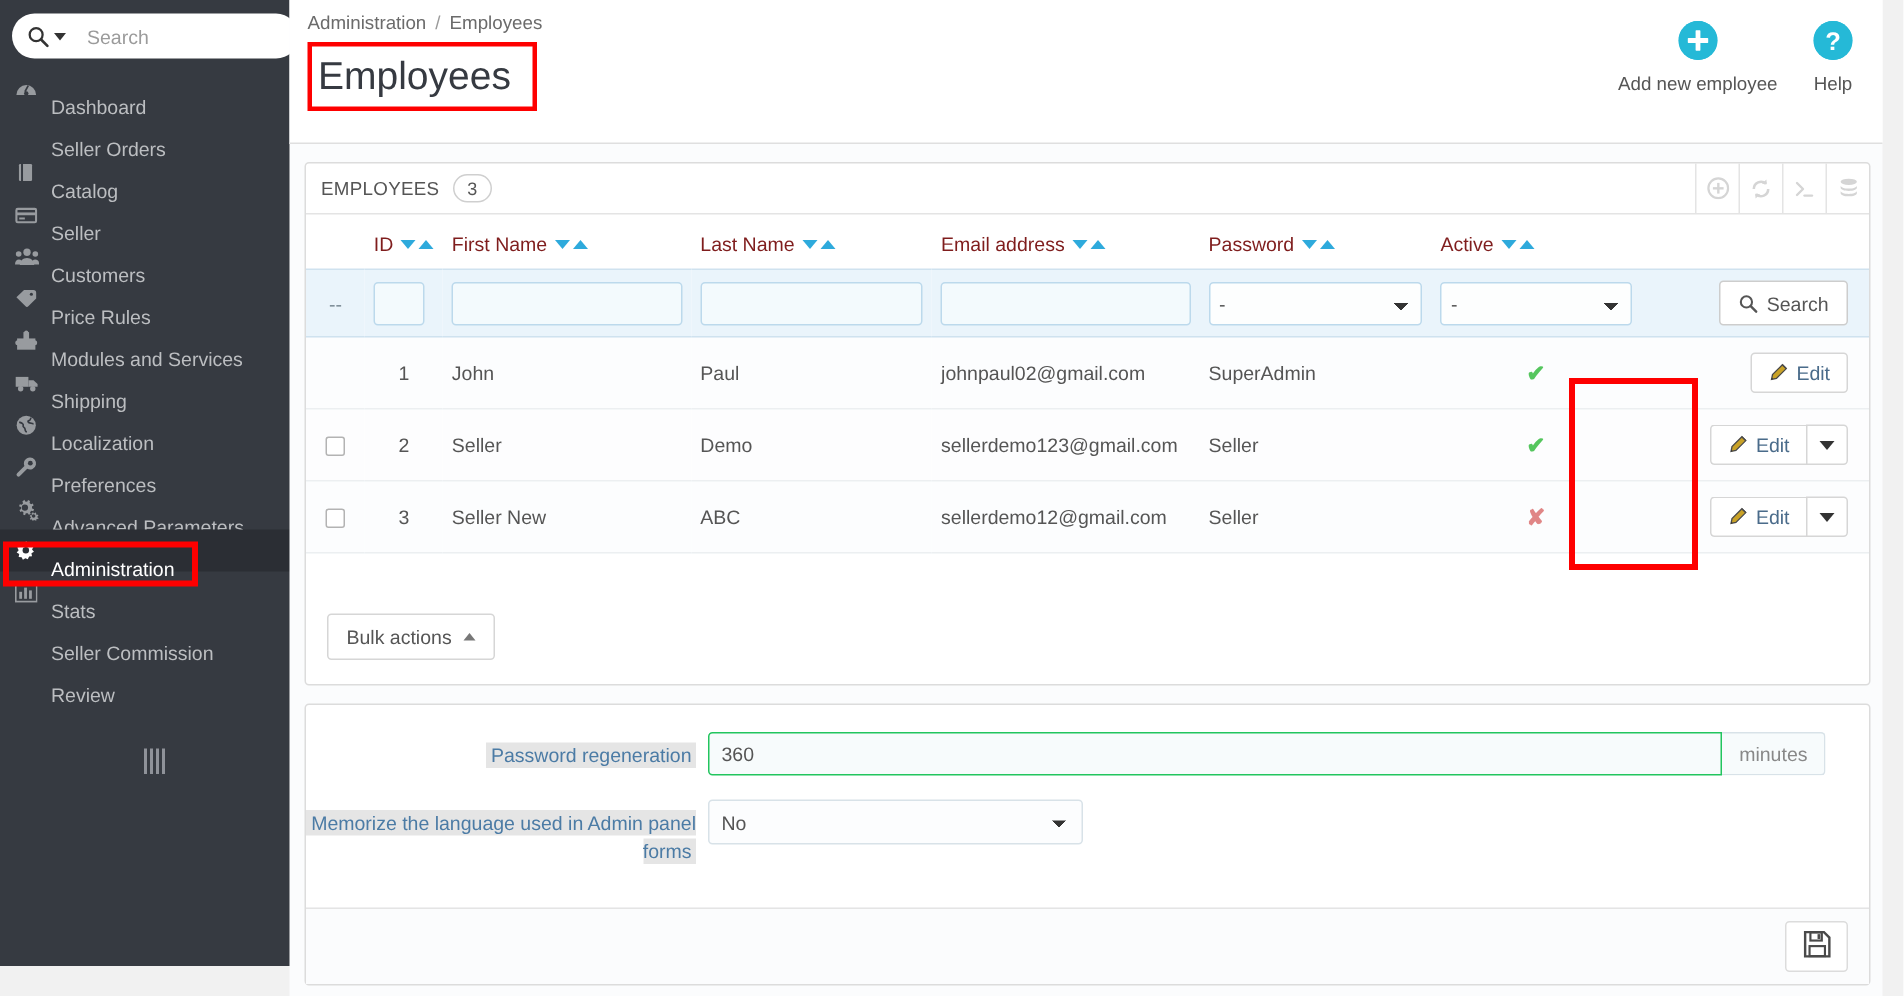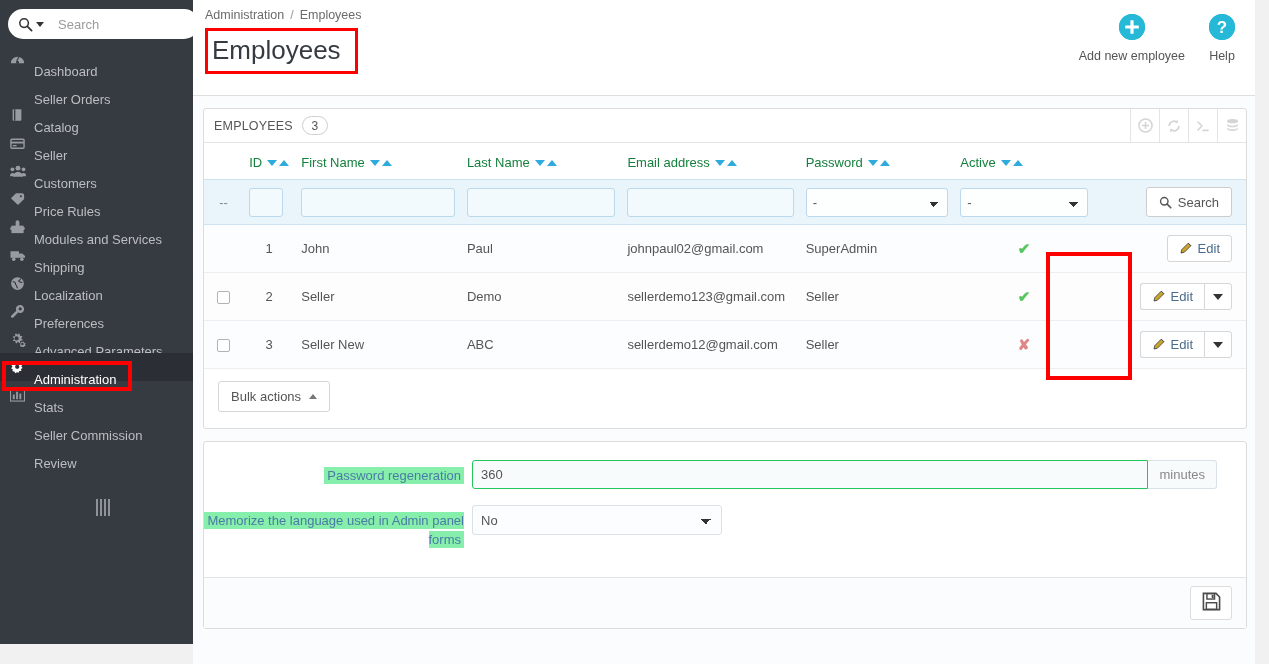--- a/index.html
+++ b/index.html
@@ -142,21 +142,21 @@
   .ph-tool {
     width: 29px; display:flex; align-items:center; justify-content:center;
     border-left: 1px solid #e4e4e4;
     color: #d5d5d5; cursor: pointer;
   }
   .ph-tool svg { display:block; }
 
   
   table.list { width: 100%; border-collapse: collapse; }
   table.list th {
-    font-weight: normal; font-size: 13px; color: #15803d;
+    font-weight: normal; font-size: 13px; color: #7f1d1d;
     text-align: left; padding: 12px 6px 9px 6px;
     vertical-align: bottom; white-space: nowrap;
   }
   .sorters { display:inline-flex; align-items:center; margin-left: 5px; gap: 2px; position: relative; top: -1px;}
   .tri-down {
     width: 0; height: 0;
     border-left: 5px solid transparent; border-right: 5px solid transparent;
     border-top: 6px solid #2eaadc;
   }
   .tri-up {
@@ -241,34 +241,35 @@
     border-bottom: 5px solid #777;
   }
 
   .bulk-wrap { padding: 12px 14px 16px 14px; }
   .bulk-btn {
     display:inline-flex; align-items:center; gap: 8px;
     height: 31px; padding: 0 12px;
     border: 1px solid #d6d6d6; border-radius: 3px;
     background: #fff; color: #555; font-size: 13px; cursor: pointer;
     font-family: "Liberation Sans", sans-serif;
+    margin-top: 28px;
   }
 
   
   .opt-head { display:flex; align-items:center; gap: 7px; }
   .opt-head .gears { color: #555; display:flex; align-items:center; }
   .opt-body { padding: 18px 0 12px 0; }
   .form-row { display: flex; align-items: flex-start; margin-bottom: 16px; }
   .form-label {
     width: 268px; flex-shrink: 0;
     text-align: right; padding: 6px 8px 0 0;
     font-size: 13px;
   }
   .form-label .lbl {
-    background: #86efac; color: #4b7ba5; padding: 1px 3px;
+    background: #e5e5e5; color: #4b7ba5; padding: 1px 3px;
     line-height: 19px; display: inline;
   }
   .form-ctl { flex: 1; padding-right: 14px; }
   .input-group { display: flex; max-width: 745px; }
   .text-input {
     flex: 1; height: 29px;
     border: 1px solid #22c55e; border-radius: 3px 0 0 3px;
     background: #f7fbfc; outline: none;
     font-family: "Liberation Sans", sans-serif; font-size: 13px; color: #555;
     padding: 11px 8px;

